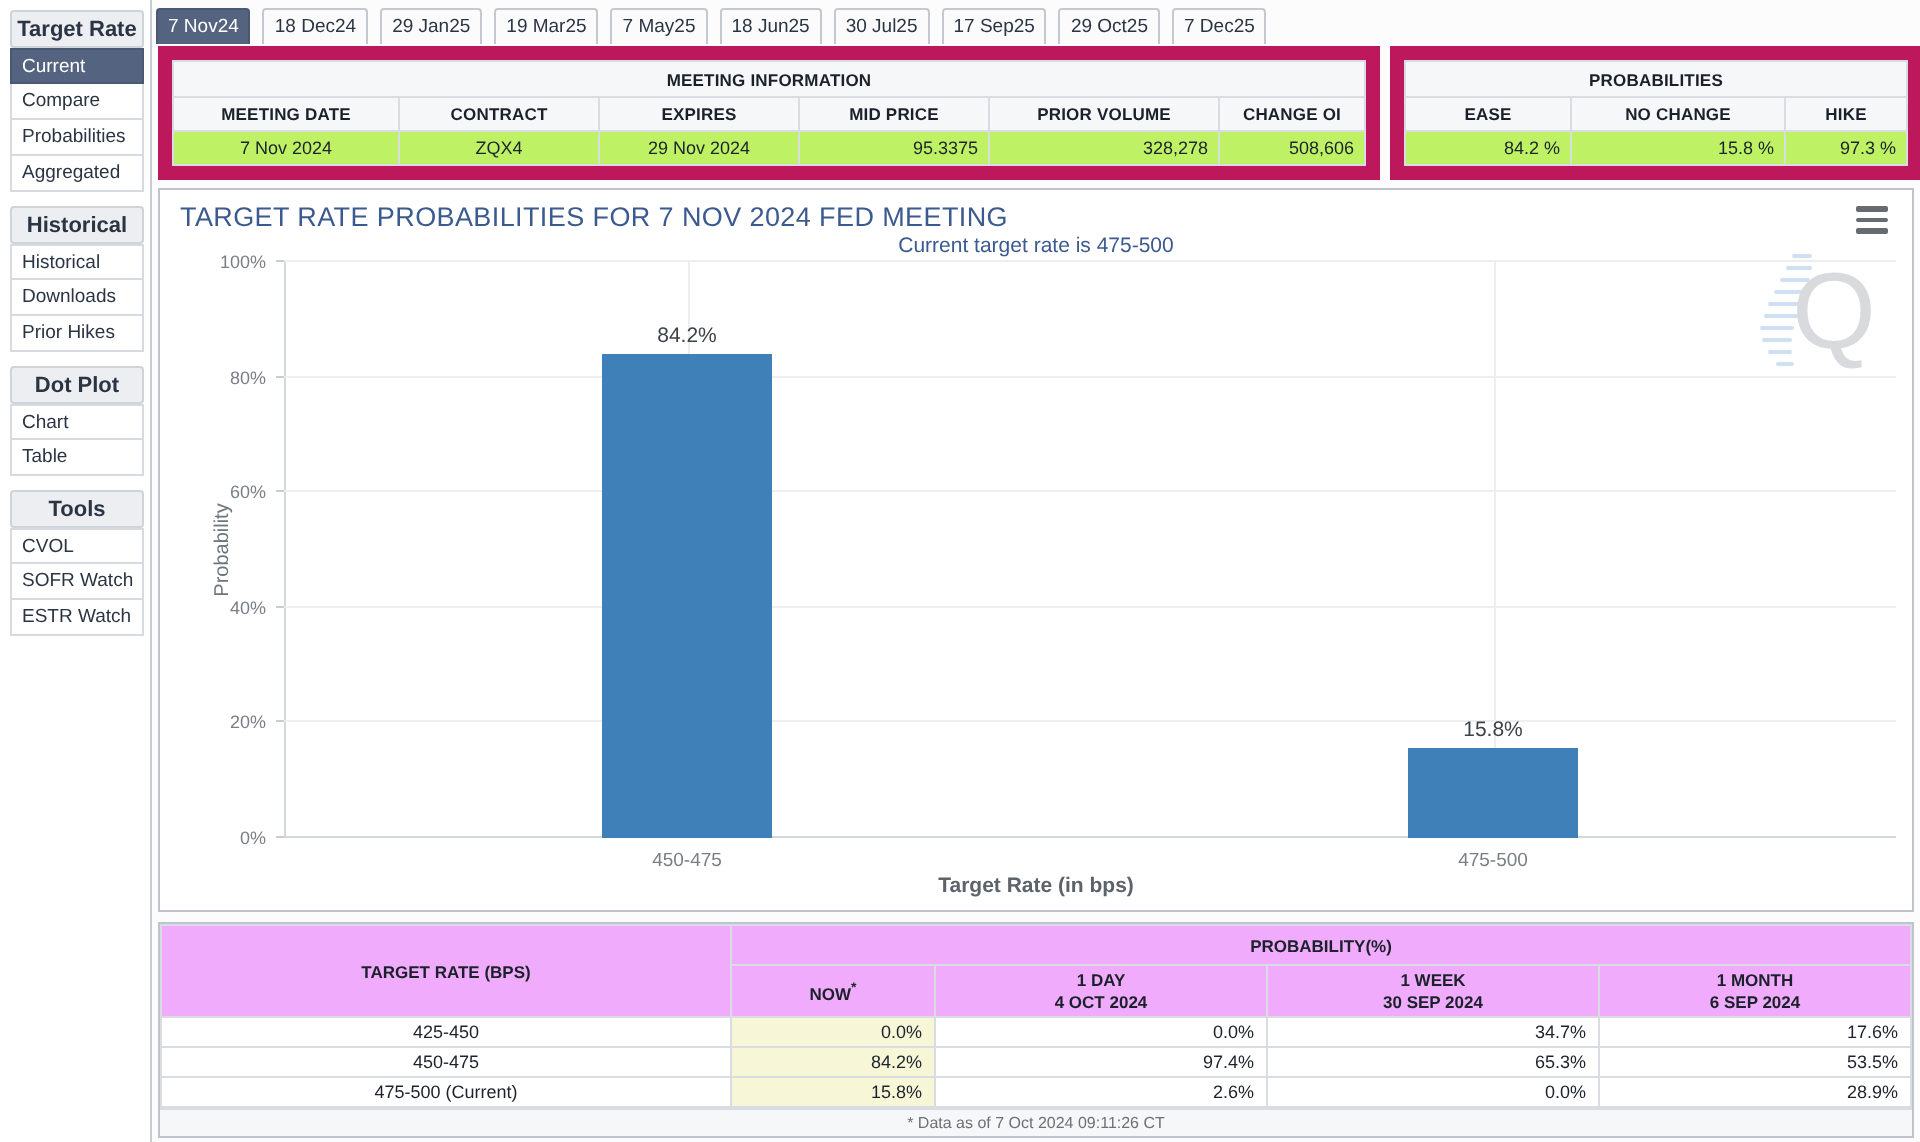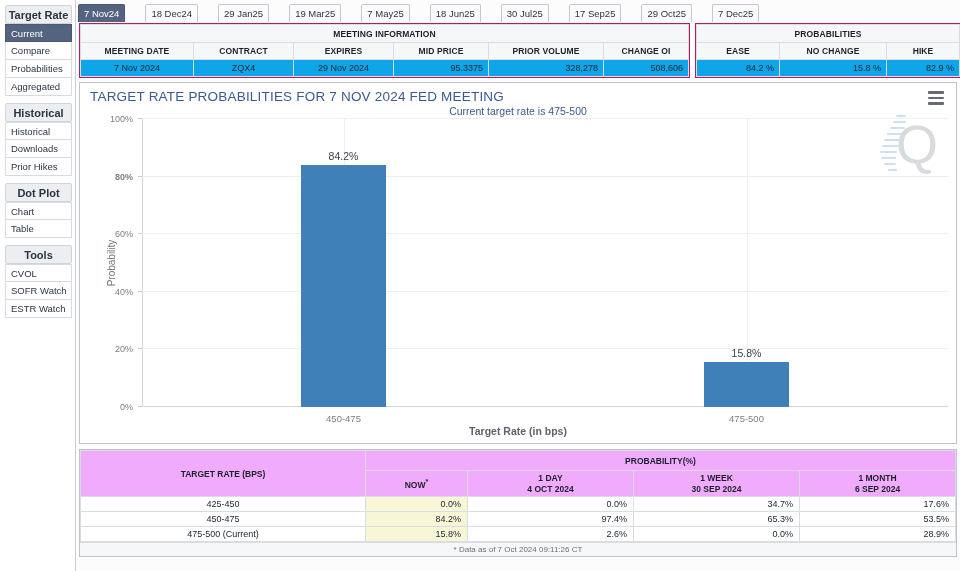--- a/index.html
+++ b/index.html
@@ -66,21 +66,21 @@
     flex: 1 1 auto;
     min-width: 0;
     padding: 2px 3px 0 2px;
     display: flex;
     flex-direction: column;
   }
 
   
   #tabbar {
     display: flex;
-    gap: 20px;
+    gap: 6px;
     height: 20px;
     align-items: flex-end;
     padding-left: 0px;
   }
   .tab {
     font-size: 9.5px;
     line-height: 17px;
     height: 18px;
     padding: 0 5px;
     border: 1px solid #c4c9d1;
@@ -99,22 +99,22 @@
   }
 
   
   #top-row {
     display: flex;
     gap: 5px;
     margin-top: 1px;
     padding-left: 1px;
   }
   .panel {
-    border: 1px solid #be185d;
-    background: #0ea5e9;
+    border: 7px solid #be185d;
+    background: #bef264;
   }
   table.grid {
     border-collapse: collapse;
     width: 100%;
     font-size: 9px;
     color: #1d232c;
   }
   table.grid th, table.grid td {
     border: 1px solid #d9dde3;
     height: 17px;
@@ -416,21 +416,21 @@
             <th class="group" colspan="3">PROBABILITIES</th>
           </tr>
           <tr>
             <th style="width:83px">EASE</th>
             <th style="width:107px">NO CHANGE</th>
             <th>HIKE</th>
           </tr>
           <tr>
             <td class="r">84.2 %</td>
             <td class="r">15.8 %</td>
-            <td class="r">82.9 %</td>
+            <td class="r">97.3 %</td>
           </tr>
         </tbody>
           </table>
       </div>
     </div>
 
     <div id="chart-panel">
       <div id="chart-title">TARGET RATE PROBABILITIES FOR 7 NOV 2024 FED MEETING</div>
       <div id="chart-subtitle">Current target rate is 475-500</div>
 
@@ -470,21 +470,21 @@
             <div class="tickmark" style="bottom: 20%;"></div>
             <div class="ytick" style="bottom: calc(20% + 0px); top: auto; transform: translateY(50%);">20%</div>
             <div class="gridline-h" style="bottom: 40%;"></div>
             <div class="tickmark" style="bottom: 40%;"></div>
             <div class="ytick" style="bottom: calc(40% + 0px); top: auto; transform: translateY(50%);">40%</div>
             <div class="gridline-h" style="bottom: 60%;"></div>
             <div class="tickmark" style="bottom: 60%;"></div>
             <div class="ytick" style="bottom: calc(60% + 0px); top: auto; transform: translateY(50%);">60%</div>
             <div class="gridline-h" style="bottom: 80%;"></div>
             <div class="tickmark" style="bottom: 80%;"></div>
-            <div class="ytick" style="bottom: calc(80% + 0px); top: auto; transform: translateY(50%); font-weight: bold;">80%</div>
+            <div class="ytick" style="bottom: calc(80% + 0px); top: auto; transform: translateY(50%);">80%</div>
             <div class="gridline-h" style="bottom: 100%;"></div>
             <div class="tickmark" style="bottom: 100%;"></div>
             <div class="ytick" style="bottom: calc(100% + 0px); top: auto; transform: translateY(50%);">100%</div>
           </div>
 
         <div id="vgrid">
             <div class="gridline-v" style="left: 25%;"></div>
             <div class="gridline-v" style="left: 75%;"></div>
           </div>
 

